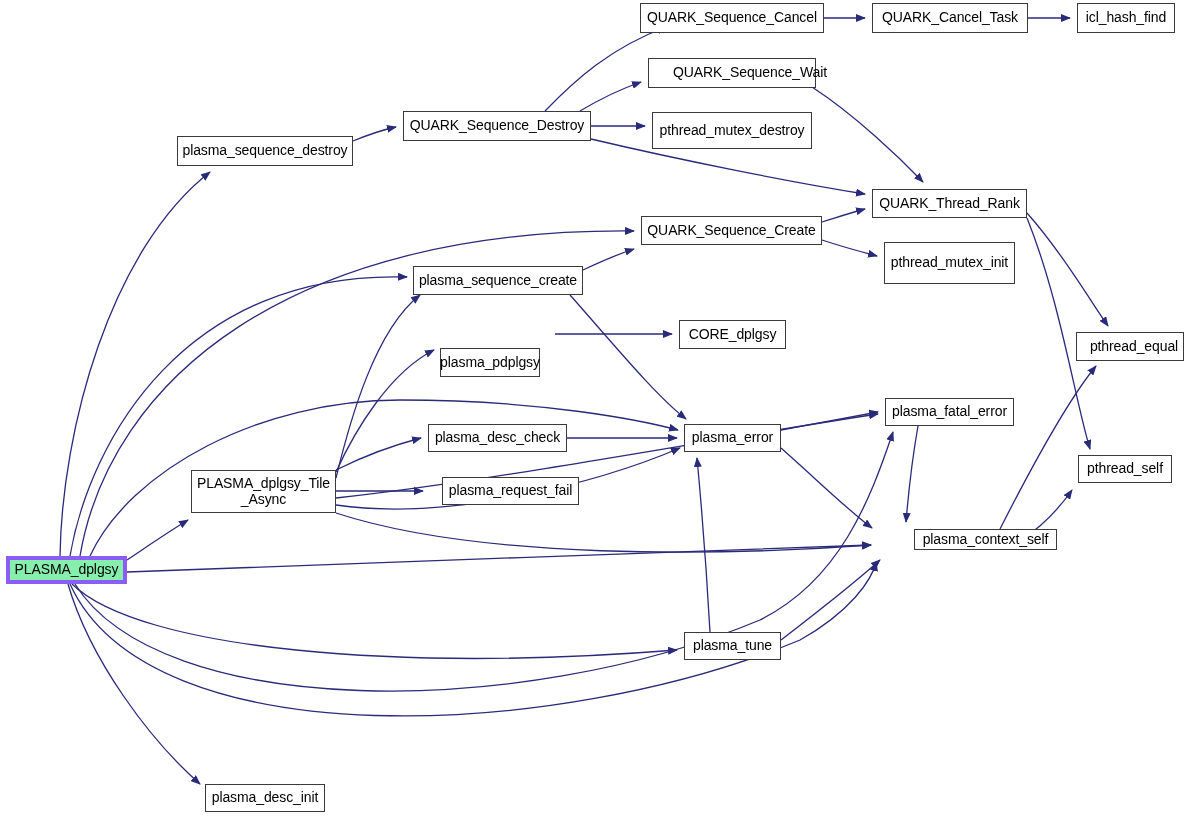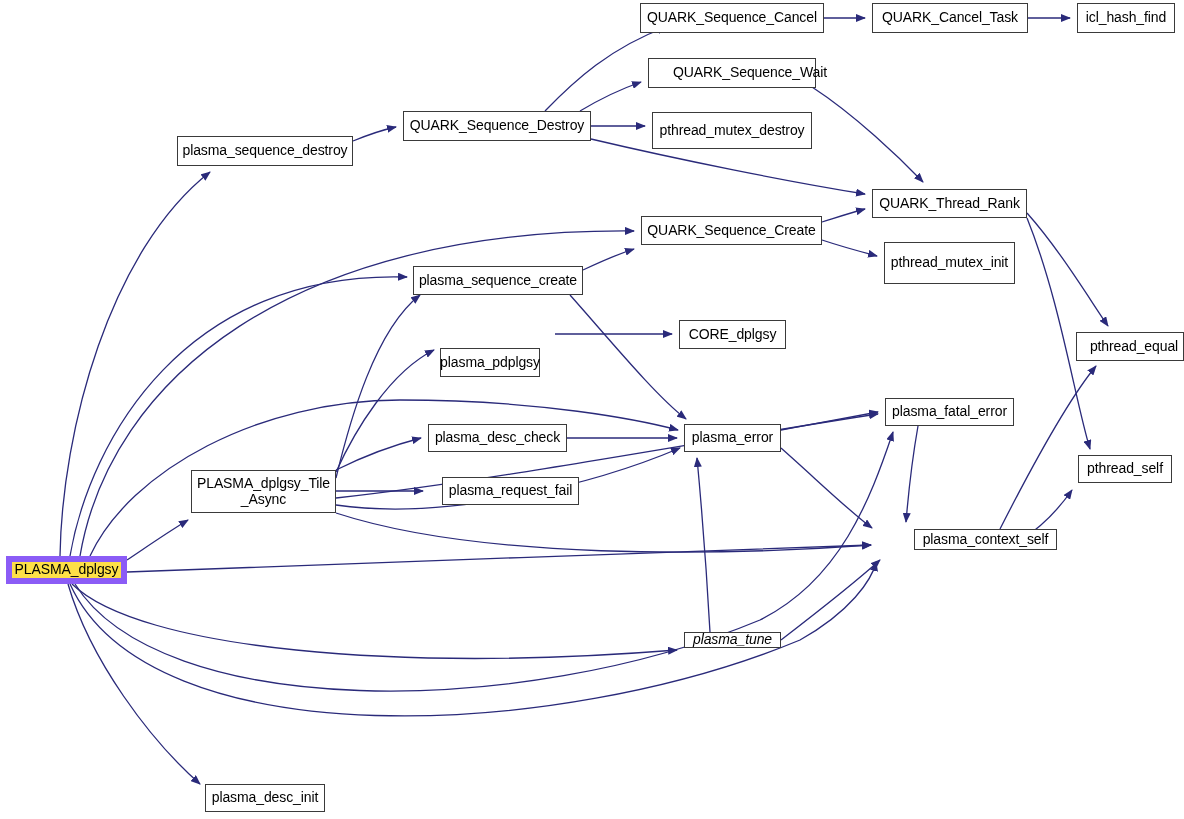--- a/index.html
+++ b/index.html
@@ -3,21 +3,21 @@
 <meta charset="utf-8">
 <style>
   html,body{margin:0;padding:0;background:#ffffff;}
   #graph-root{position:relative;width:1184px;height:819px;background:#ffffff;
     font-family:"Liberation Sans","DejaVu Sans",sans-serif;overflow:hidden;}
   svg.edges{position:absolute;left:0;top:0;width:1184px;height:819px;}
   .node{position:absolute;box-sizing:border-box;border:1px solid #3a3a3a;
     background:#ffffff;color:#000000;display:flex;align-items:center;
     justify-content:center;text-align:center;font-size:14px;line-height:1.12;
     letter-spacing:-0.1px;white-space:pre-line;}
-  .node.highlight{background:#fde047;border:6px solid #8b5cf6;}
+  .node.highlight{background:#86efac;border:4px solid #8b5cf6;}
   .node .lbl{display:block;pointer-events:none;}
 </style>
 </head>
 <body>
 
 <div id="graph-root">
   <svg class="edges" viewBox="0 0 1184 819" xmlns="http://www.w3.org/2000/svg">
     <defs>
       <marker id="ah" markerWidth="10" markerHeight="8" refX="9" refY="4" orient="auto" markerUnits="userSpaceOnUse">
         <path d="M0,0 L10,4 L0,8 z" fill="#2a2a7a"></path>
@@ -83,16 +83,16 @@
       <div class="node" style="left: 679px; top: 320px; width: 107px; height: 29px;"><span class="lbl">CORE_dplgsy</span></div>
       <div class="node" style="left: 1076px; top: 332px; width: 108px; height: 29px; padding-left: 8px;"><span class="lbl">pthread_equal</span></div>
       <div class="node" style="left: 885px; top: 398px; width: 129px; height: 28px; text-align: right;"><span class="lbl">plasma_fatal_error</span></div>
       <div class="node" style="left: 428px; top: 424px; width: 139px; height: 28px;"><span class="lbl">plasma_desc_check</span></div>
       <div class="node" style="left: 684px; top: 424px; width: 97px; height: 28px;"><span class="lbl">plasma_error</span></div>
       <div class="node" style="left: 1078px; top: 455px; width: 94px; height: 28px;"><span class="lbl">pthread_self</span></div>
       <div class="node" style="left: 191px; top: 470px; width: 145px; height: 43px;"><span class="lbl">PLASMA_dplgsy_Tile
 _Async</span></div>
       <div class="node" style="left: 442px; top: 477px; width: 137px; height: 28px; text-align: right;"><span class="lbl">plasma_request_fail</span></div>
       <div class="node" style="left: 886px; top: 529px; width: 143px; height: 21px; margin-left: 28px;"><span class="lbl">plasma_context_self</span></div>
-      <div class="node" style="left: 684px; top: 632px; width: 97px; height: 16px; font-style: italic;"><span class="lbl">plasma_tune</span></div>
+      <div class="node" style="left: 684px; top: 632px; width: 97px; height: 28px;"><span class="lbl">plasma_tune</span></div>
       <div class="node" style="left: 205px; top: 784px; width: 120px; height: 28px;"><span class="lbl">plasma_desc_init</span></div>
     </div>
 </div>
 
 </body></html>

